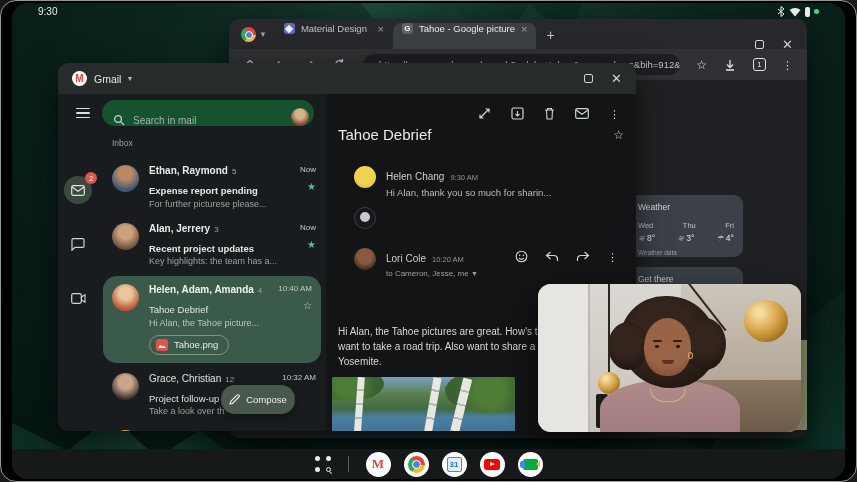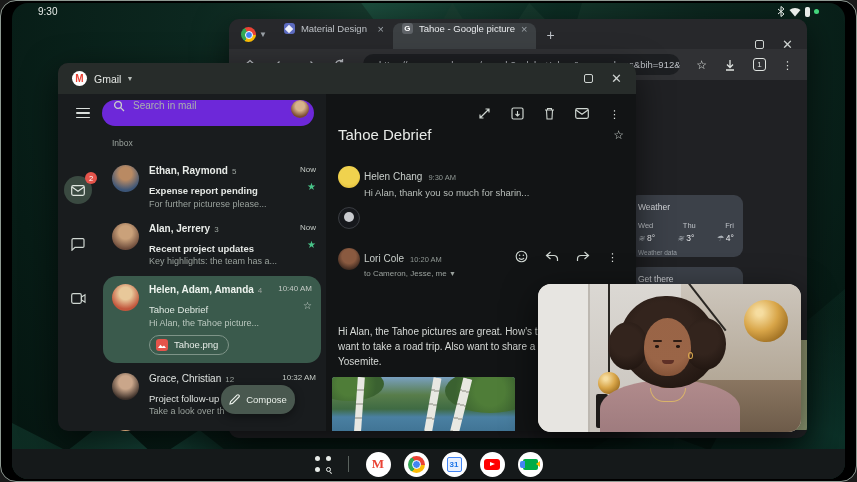--- a/index.html
+++ b/index.html
@@ -81,21 +81,21 @@
   
   .gmail { left:46px; top:60px; width:578px; height:368px; background:#191c1e; z-index:2; }
   .gm-titlebar { height:31px; background:#272c2a; display:flex; align-items:center; padding-left:14px; }
   .gm-logo { width:15px; height:15px; background:#fff; border-radius:50%; color:#ea4335; font-weight:bold; font-size:10px;
              display:flex; align-items:center; justify-content:center; }
   .gm-title { color:#e4e7e4; font-size:10.5px; margin-left:7px; }
   .gm-chev { color:#b7bdb9; font-size:7px; margin-left:5px; }
   .gm-appbar { position:absolute; left:0; top:31px; width:268px; height:38px; display:flex; align-items:center; }
   .burger { width:14px; margin:0 12px 0 18px; display:flex; flex-direction:column; gap:3px; }
   .burger i { height:1.6px; background:#dadfdc; border-radius:1px; }
-  .searchpill { flex:1; height:26px; background:#6d28d9; border-radius:13px; display:flex; align-items:flex-start;
+  .searchpill { flex:1; height:26px; background:#14532d; border-radius:13px; display:flex; align-items:flex-end;
                 gap:8px; padding:0 5px 0 11px; margin-right:12px; }
   .searchpill .ph { color:#aab1ad; font-size:10px; flex:1; }
   .avatar { border-radius:50%; flex:none; }
   .av-search { width:18px; height:18px; background:radial-gradient(circle at 50% 35%, #d7b38c 30%, #7b4b33 70%); }
   .rail { position:absolute; left:0; top:69px; bottom:0; width:40px; display:flex; flex-direction:column; align-items:center;
           padding-top:44px; gap:26px; }
   .rail-item { position:relative; width:28px; height:28px; display:flex; align-items:center; justify-content:center; border-radius:50%; }
   .rail-item.sel { background:#3a4a41; }
   .badge { position:absolute; top:-4px; right:-5px; min-width:12px; height:12px; border-radius:6px; background:#e5544b;
            color:#fff; font-size:7.5px; display:flex; align-items:center; justify-content:center; padding:0 2px; }
@@ -132,21 +132,21 @@
 
   .compose { position:absolute; left:163px; top:322px; width:74px; height:29px; background:#49584f; border-radius:14px;
              display:flex; align-items:center; justify-content:center; gap:6px; color:#e9efe9; font-size:9.5px; z-index:3;
              box-shadow:0 3px 10px rgba(0,0,0,.4); }
 
   .readpane { position:absolute; left:268px; top:31px; right:0; bottom:0; background:#121415; }
   .rp-toolbar { position:absolute; right:16px; top:13px; display:flex; align-items:center; gap:20px; }
   .rp-title { position:absolute; left:12px; top:32px; right:12px; display:flex; align-items:center; }
   .rp-title .t { color:#e8ebe8; font-size:15px; }
   .rp-title .star-o { margin-left:auto; font-size:12px; }
-  .msg { position:absolute; left:12px; right:10px; display:flex; gap:4px; }
+  .msg { position:absolute; left:28px; right:10px; display:flex; gap:10px; }
   .msg .av { width:22px; height:22px; }
   .avH { background:radial-gradient(circle at 50% 40%, #f0d24e 55%, #d9b12e 100%); }
   .avA { background:#16181c; border:1px solid #3a3d42; position:relative; }
   .avA::after{ content:""; position:absolute; left:5px; top:4px; width:10px; height:10px; border-radius:50%; background:#e8eaed; opacity:.85;}
   .avL { background:radial-gradient(circle at 50% 38%, #8a5a40 40%, #2c1e18 85%); }
   .mname { color:#c9cfcb; font-size:10px; }
   .mtime { color:#8f9793; font-size:7.5px; margin-left:6px; }
   .msnip { color:#b9bfbb; font-size:9.5px; margin-top:3px; white-space:nowrap; }
   .mrecip { color:#9aa19d; font-size:8px; margin-top:3px; }
   .msgicons { position:absolute; right:8px; top:2px; display:flex; align-items:center; gap:17px; }

